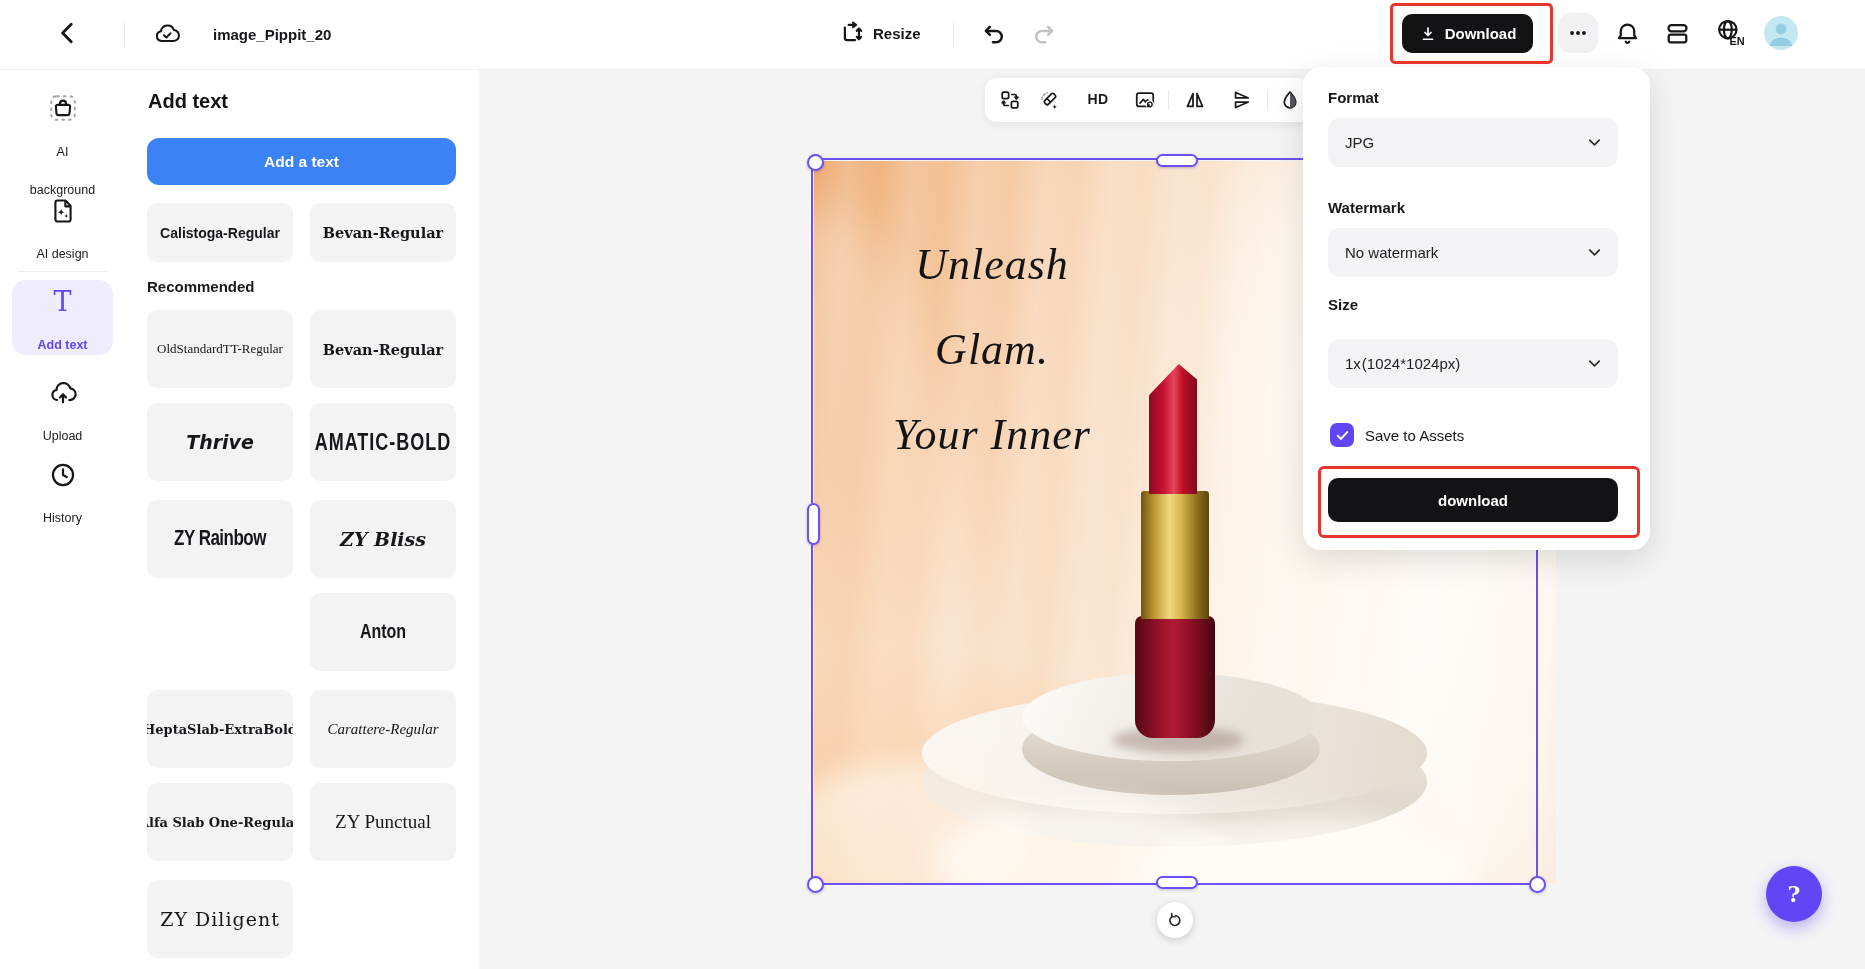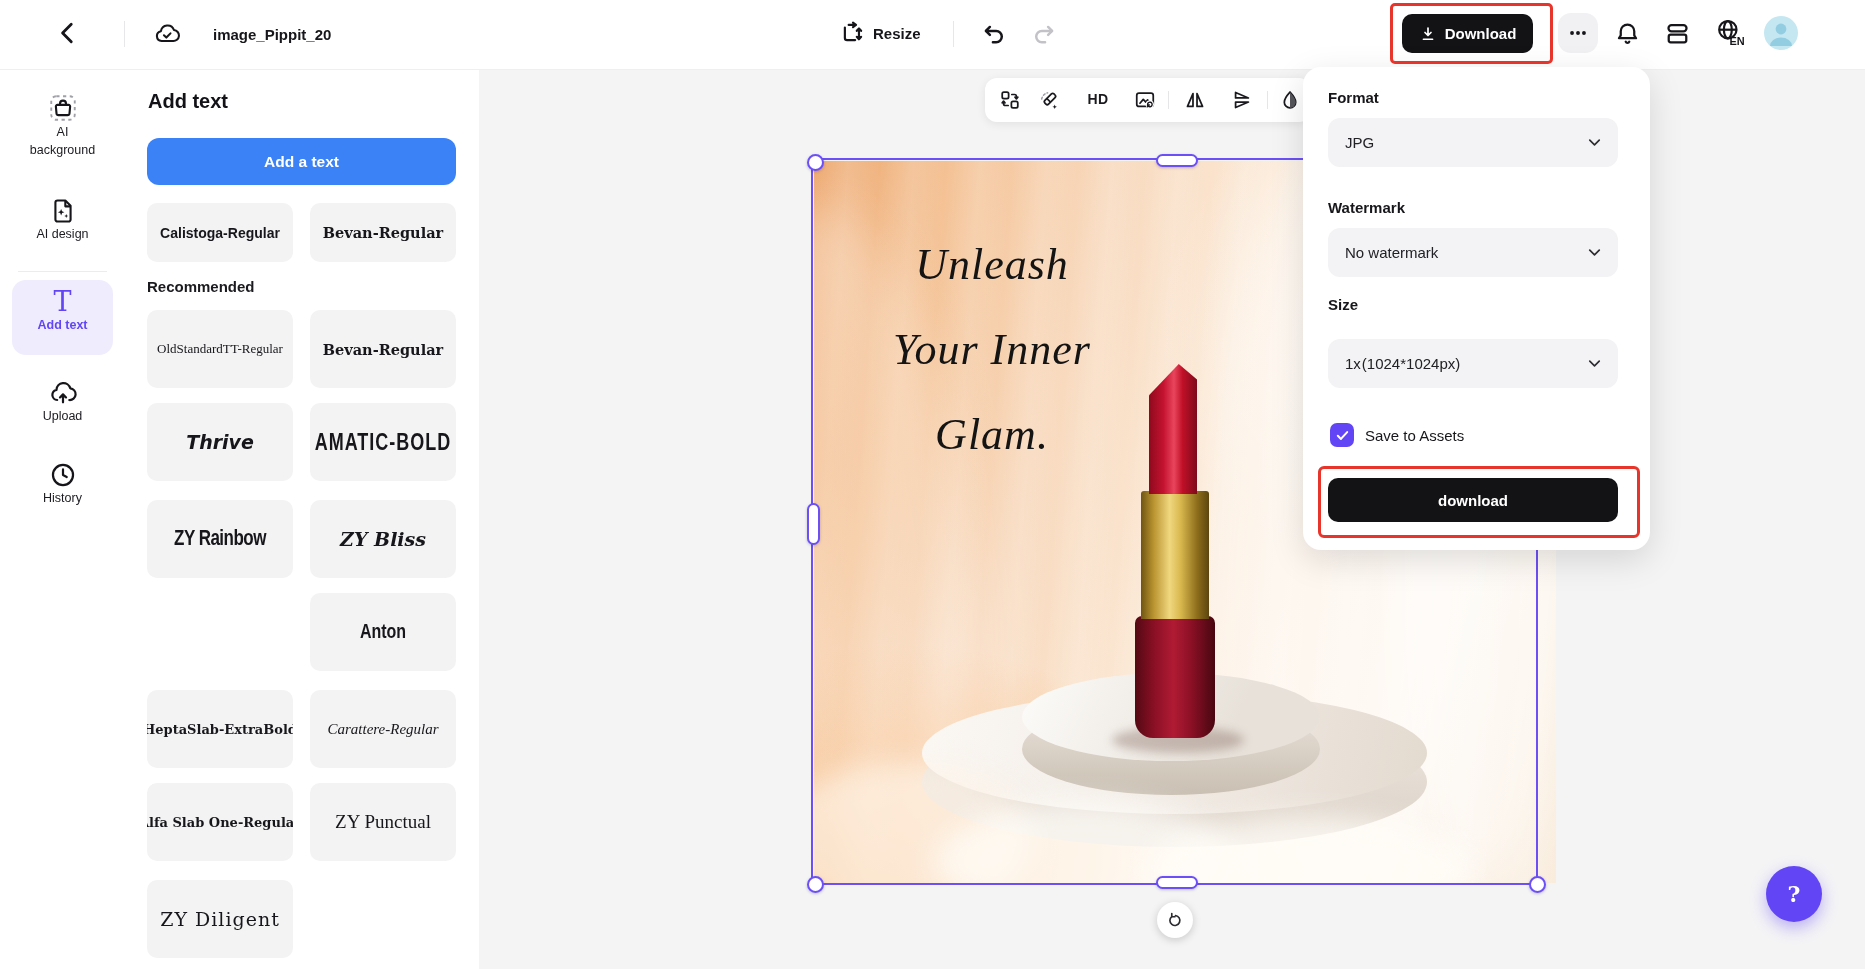--- a/index.html
+++ b/index.html
@@ -27,21 +27,21 @@
   #more-btn{left:1558px;top:13px;width:40px;height:40px;background:#f1f1f3;border-radius:13px;
       display:flex;align-items:center;justify-content:center;cursor:pointer;}
   #bell-btn{left:1614px;top:20px;cursor:pointer;}
   #billing-btn{left:1664px;top:20px;cursor:pointer;}
   #lang-btn{left:1714px;top:17px;cursor:pointer;position:absolute;}
   #avatar{left:1764px;top:16px;width:34px;height:34px;border-radius:50%;background:#c5e7f1;overflow:hidden;cursor:pointer;}
 
   
   #sidebar{left:0;top:69px;width:125px;height:900px;background:#fff;border-right:1px solid #ededef;z-index:5;}
   .sb-item{position:absolute;left:0;width:125px;text-align:center;cursor:pointer;}
-  .sb-label{font-size:12.5px;color:#1b1b20;line-height:18px;}
+  .sb-label{font-size:12.5px;color:#1b1b20;line-height:18px;margin-top:20px;}
   .sb-ic{margin:0 auto;}
   #sb-divider{left:18px;top:202px;width:89px;height:1px;background:#ececee;position:absolute;}
   #sb-active{position:absolute;left:12px;top:211px;width:101px;height:75px;background:#efecfd;border-radius:14px;}
   .t-glyph{font-family:"DejaVu Serif",serif;font-size:27px;font-weight:500;color:#6246f5;line-height:28px;}
   .sb-label.active{color:#6246f5;font-weight:700;}
 
   
   #panel{left:125px;top:69px;width:354px;height:900px;background:#fff;z-index:5;overflow:hidden;}
   #panel-title{left:23px;top:21px;font-size:20px;font-weight:700;color:#121217;}
   #add-text-btn{left:22px;top:69px;width:309px;height:47px;background:#3b82f6;border-radius:12px;
@@ -314,22 +314,22 @@
 </div>
 
 <div id="canvas-area" class="abs"></div>
 
 <div id="artboard" class="abs">
   <div class="curtain" id="curt1"></div>
   <div class="curtain" id="curt2"></div>
   <div class="curtain" id="curt3"></div>
   <div id="tagline" class="abs">
     <div>Unleash</div>
+    <div>Glam.</div>
     <div>Your Inner</div>
-    <div>Glam.</div>
   </div>
   <div class="disc" id="disc-big-side"></div>
   <div class="disc" id="disc-big-top"></div>
   <div class="tulle" id="tulle3"></div>
   <div class="disc" id="puck-side"></div>
   <div class="disc" id="puck-top"></div>
   <div id="lip-shadow"></div>
   <div id="lip-base"></div>
   <div id="lip-gold"></div>
   <div id="lip-bullet"></div>

